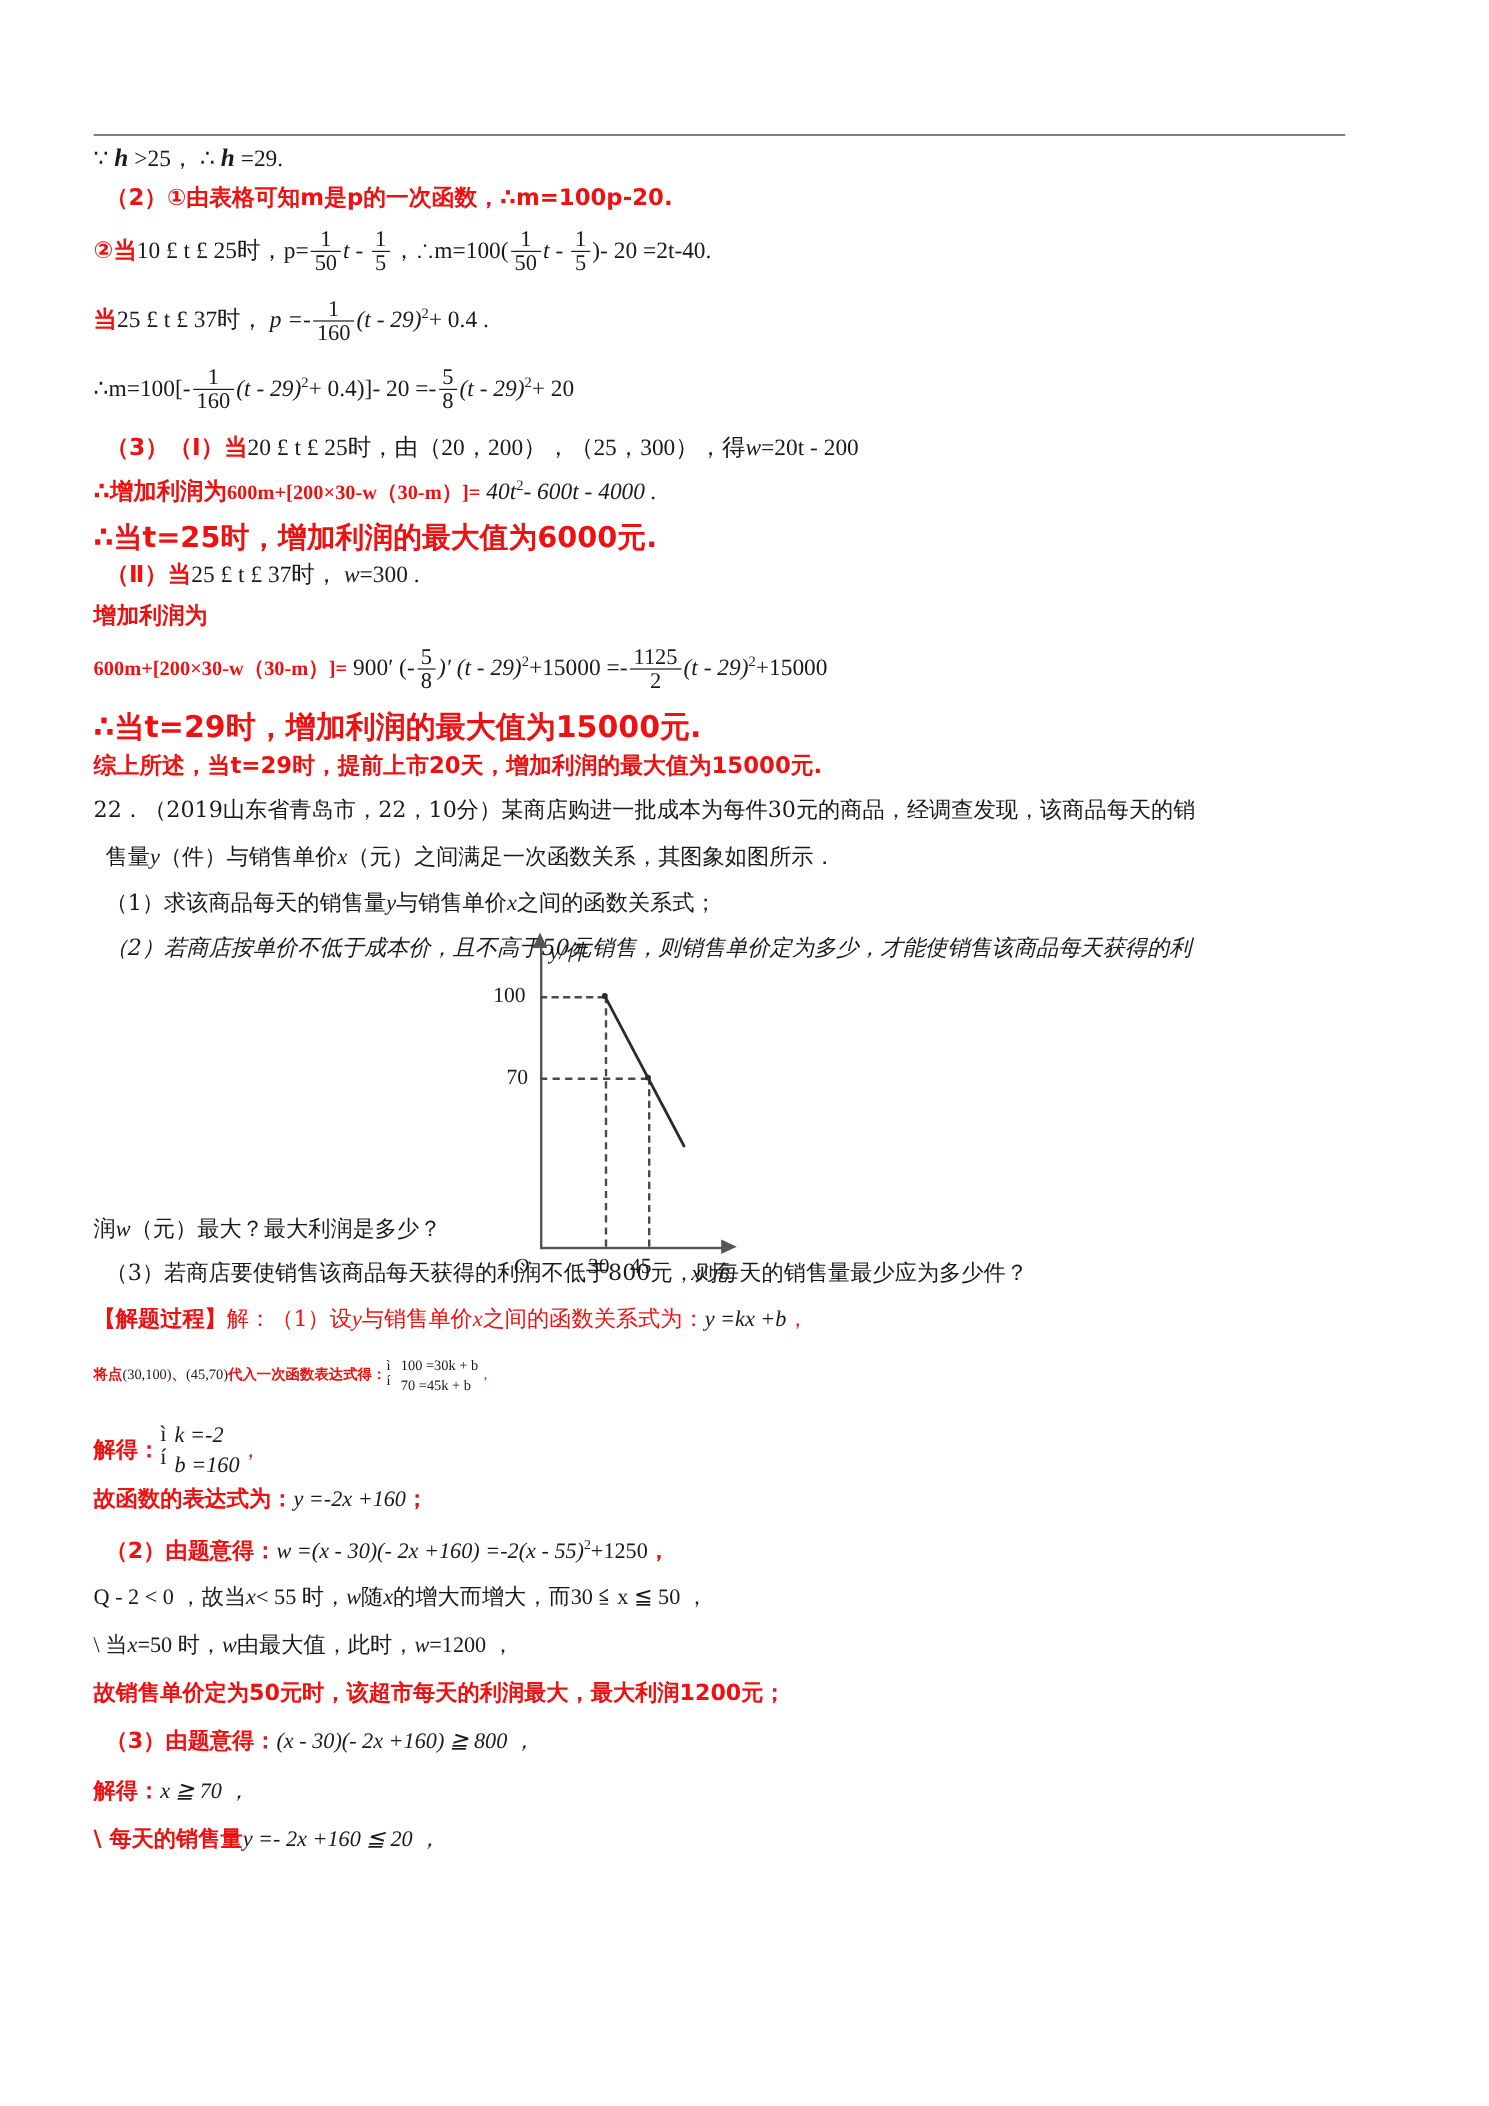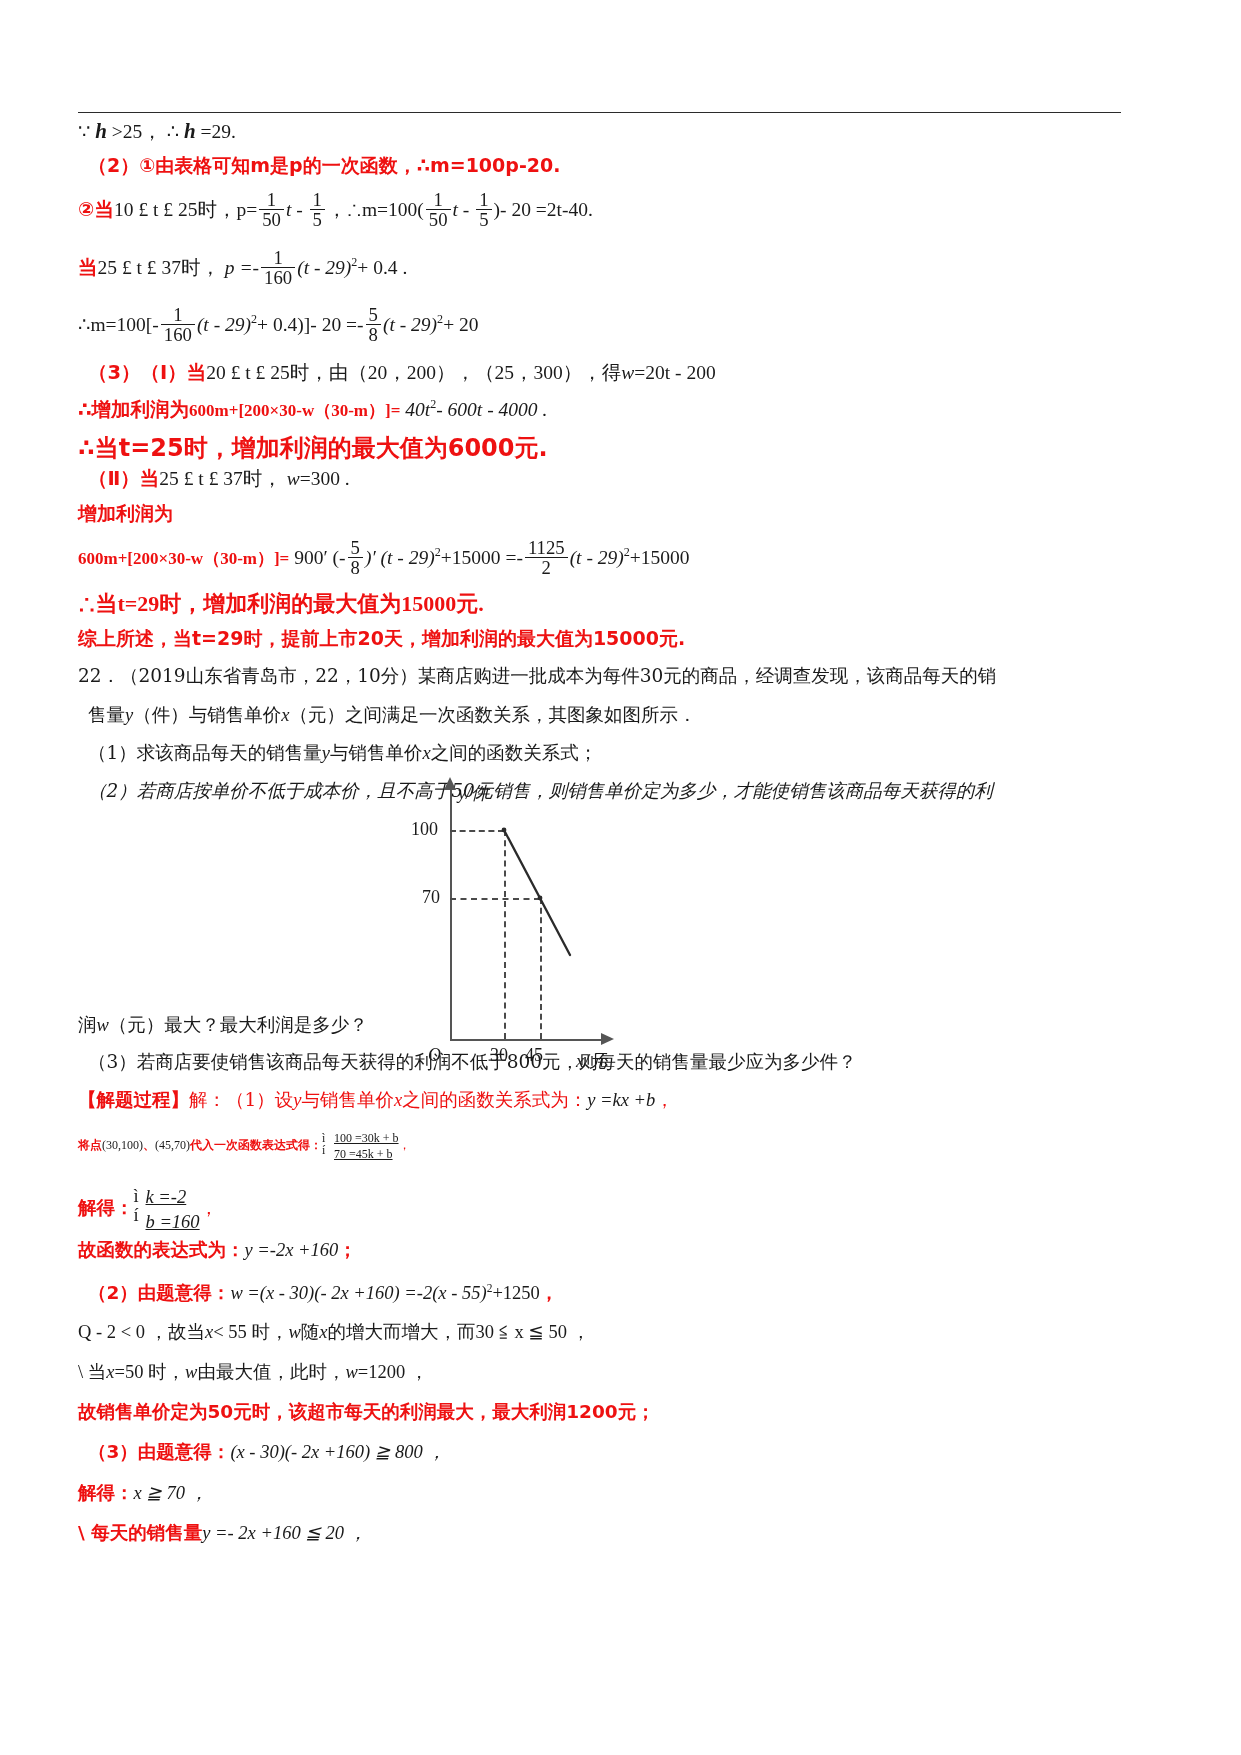--- a/index.html
+++ b/index.html
@@ -67,21 +67,21 @@
     line-height: 1.35;
     text-align: left;
   }
   .sys .brace {
     position: absolute;
     left: 0; top: 2px;
     font-size: 1.0em;
     line-height: 1;
   }
   .sys .brace i { display: block; font-style: normal; }
-  .sys .row { display: block; white-space: nowrap; text-decoration: underline; }
+  .sys .row { display: block; white-space: nowrap; }
 
   
   .figure {
     position: absolute;
     left: 398px;
     top: 775px;
     width: 220px;
     height: 300px;
   }
   .fig-axis-y {
@@ -181,21 +181,21 @@
   <div class="ln" style="left:88px; top:468px;">
     <span class="redb hei">（Ⅱ）当</span><span class="blk serif">25 £ t £ 37</span><span class="blk serif">时，</span>&nbsp;<span class="blk serif it">w</span><span class="blk serif">=300 .</span>
   </div>
 
   <div class="ln redb hei" style="left:78px; top:503px; font-size:19px;">增加利润为</div>
 
   <div class="ln" style="left:78px; top:538px;">
     <span class="redb serif" style="font-size:17px;">600m+[200×30-w（30-m）]=</span>&nbsp;<span class="blk serif">900′ (-</span><span class="frac blk"><span class="num">5</span><span class="den">8</span></span><span class="blk serif it">)′ (t - 29)</span><span class="sup blk">2</span><span class="blk serif">+15000 =-</span><span class="frac blk"><span class="num">1125</span><span class="den">2</span></span><span class="blk serif it">(t - 29)</span><span class="sup blk">2</span><span class="blk serif">+15000</span>
   </div>
 
-  <div class="ln redb hei" style="left:78px; top:592px; font-size:22px;font-family:Liberation Serif, serif;">∴当t=29时，增加利润的最大值为15000元.</div>
+  <div class="ln redb hei" style="left:78px; top:592px; font-size:25px;">∴当t=29时，增加利润的最大值为15000元.</div>
 
   <div class="ln redb hei" style="left:78px; top:628px; font-size:19px;">综上所述，当t=29时，提前上市20天，增加利润的最大值为15000元.</div>
 
   <div class="ln blk song" style="left:78px; top:666px; font-size:18.5px;">
     <span>22．</span><span>（2019山东省青岛市，22，10分）某商店购进一批成本为每件30元的商品，经调查发现，该商品每天的销</span>
   </div>
 
   <div class="ln blk song" style="left:88px; top:705px; font-size:18.5px;">
     <span>售量</span><span class="it serif">y</span><span>（件）与销售单价</span><span class="it serif">x</span><span>（元）之间满足一次函数关系，其图象如图所示．</span>
   </div>

